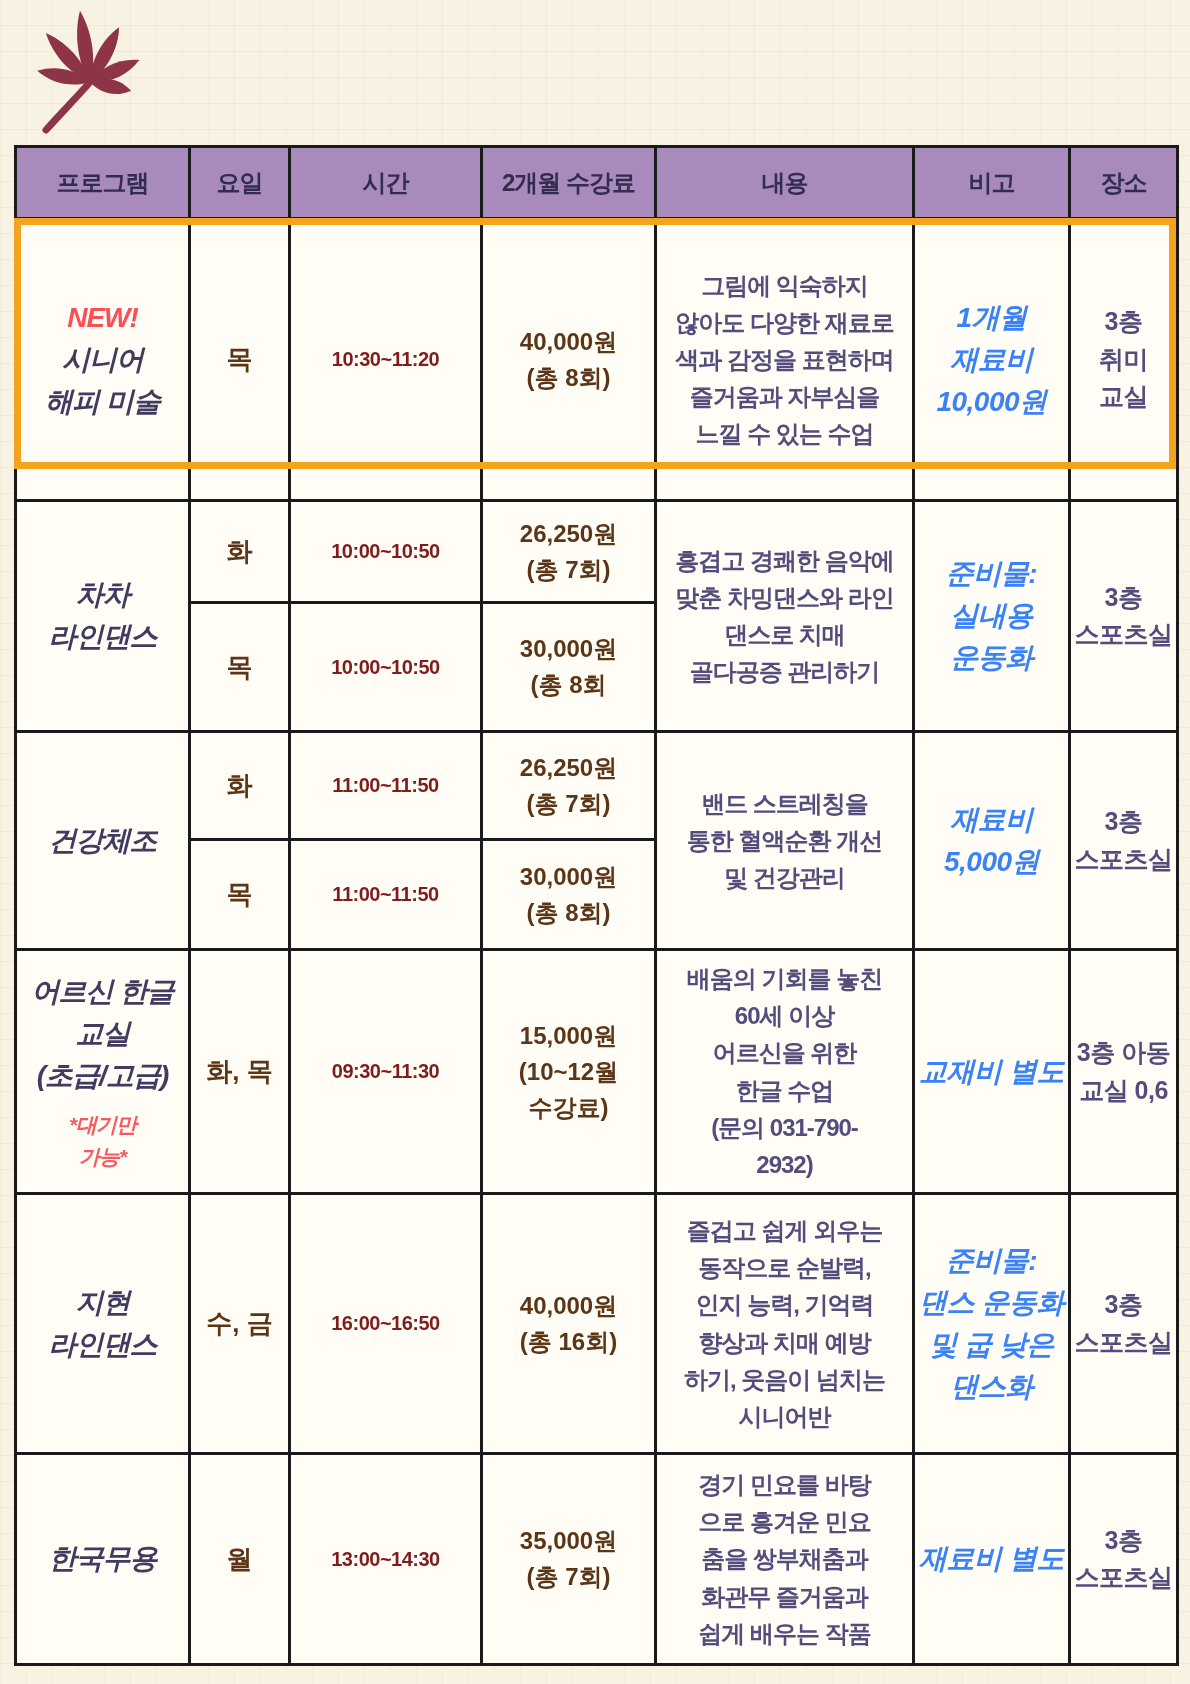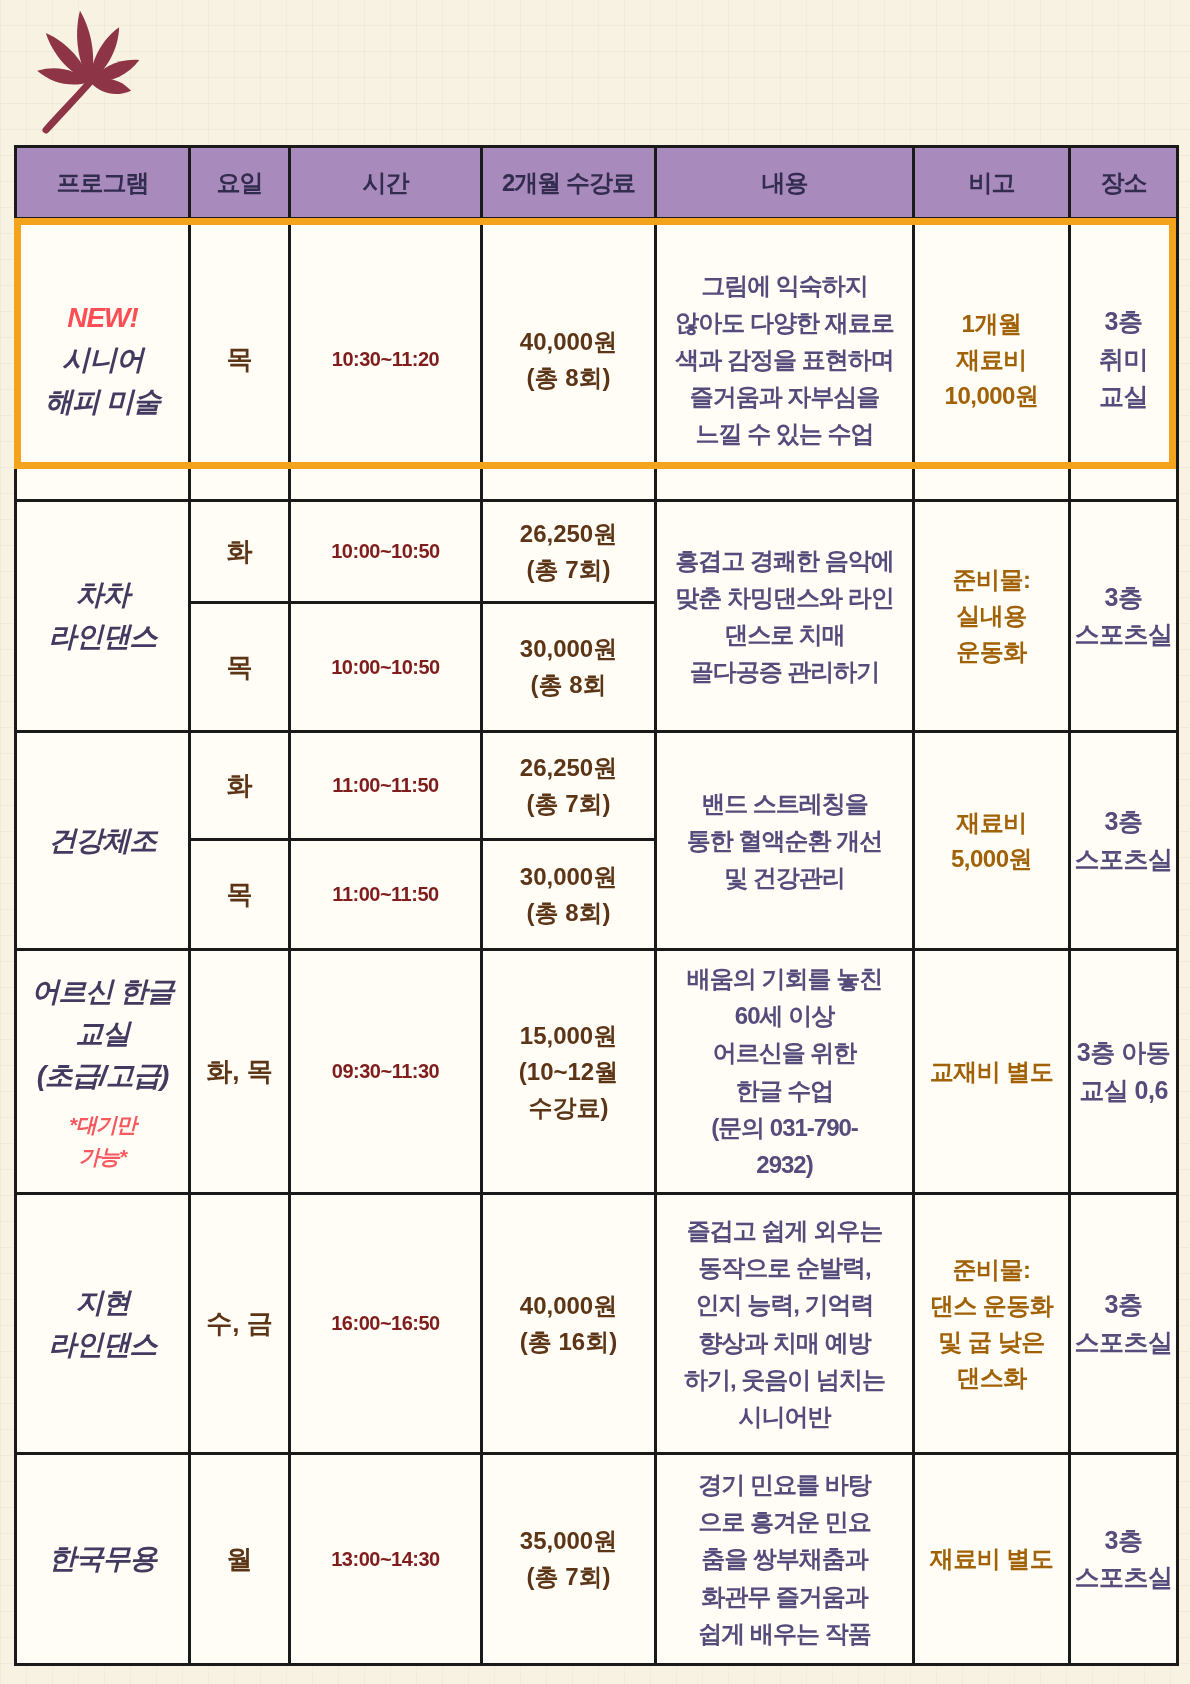--- a/index.html
+++ b/index.html
@@ -25,21 +25,21 @@
     border:3px solid #1a1a1a; background:#fffdf6;
     text-align:center; vertical-align:middle; padding:4px 3px;
   }
   th{ background:#a98abc; color:#322c4e; font-size:24px; height:72px; letter-spacing:-1px; }
   .preline{ white-space:pre-line; }
   td.program{ color:#433a60; font-size:28px; line-height:1.5; letter-spacing:-1px;font-style:italic; }
   td.day{ color:#5c3517; font-size:26px; }
   td.time{ color:#7f1d1d; font-size:20px; letter-spacing:-0.5px; }
   td.fee{ color:#5c3517; font-size:24px; line-height:1.5; }
   td.content{ color:#564c7c; font-size:24px; line-height:1.55; letter-spacing:-1px; }
-  td.note{ color:#a16207; font-size:24px; line-height:1.5; letter-spacing:-0.5px; }
+  td.note{ color:#3b82f6; font-size:28px; line-height:1.5; letter-spacing:-0.5px;font-style:italic; }
   td.place{ color:#564c7c; font-size:25px; line-height:1.5; letter-spacing:-0.5px;margin-top:36px; }
   .badge{ color:#fb4f55; display:block; }
   .waitlist{ color:#f8595f; display:block; font-size:21px; margin-top:12px; }
   .pname{ display:block; }
   .cellstack{ display:flex; flex-direction:column; align-items:center; justify-content:center; }
   tr.r1 td{ height:282px; }
   tr.r2a td{ height:102px; }
   tr.r2b td{ height:129px; }
   tr.r3a td{ height:108px; }
   tr.r3b td{ height:110px; }

